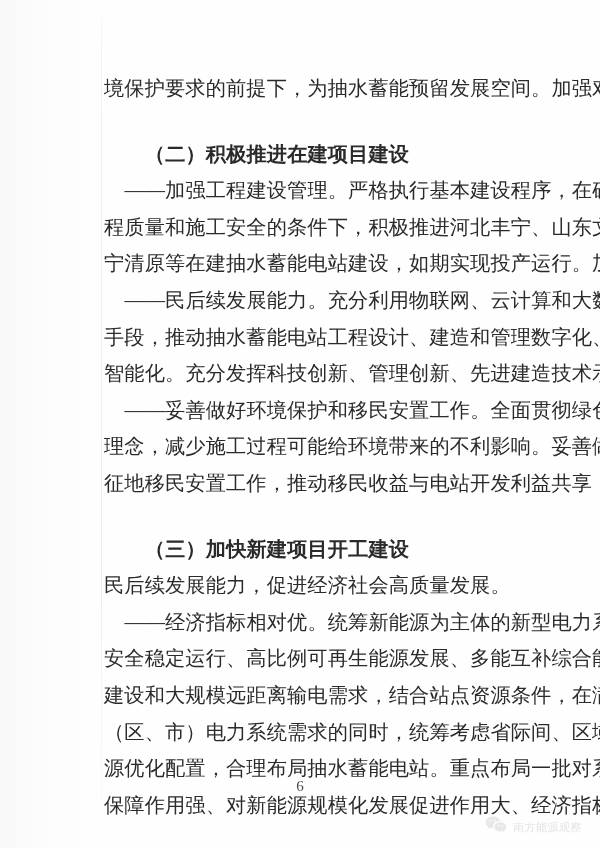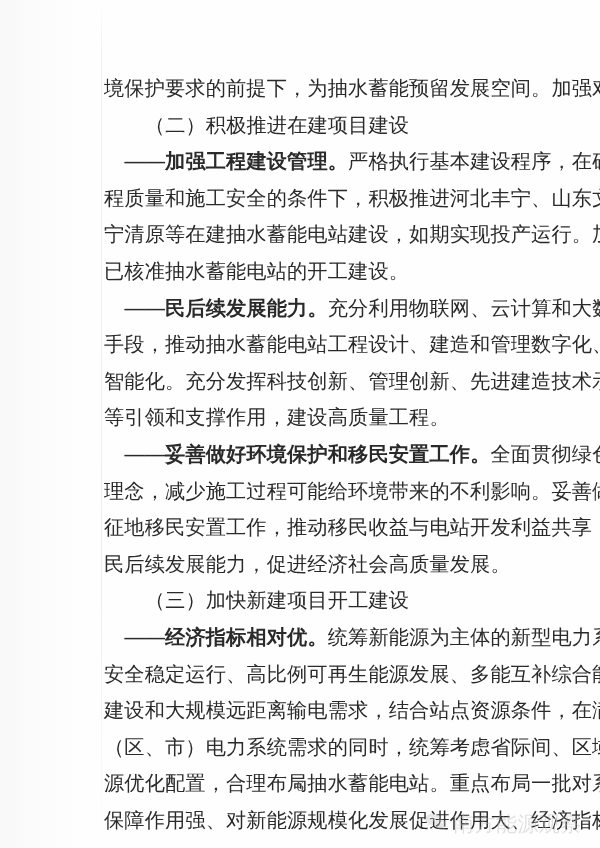--- a/index.html
+++ b/index.html
@@ -54,22 +54,22 @@
     height: 36.6px;
     line-height: 36.6px;
     font-size: 20.2px;
     color: #2a2a2a;
     white-space: pre;
     letter-spacing: 0.15px;
     text-rendering: optimizeLegibility;
   }
   .ln.ind1 { padding-left: 20.4px; }
   .ln.ind2 { padding-left: 40.8px; }
-  .hd { font-weight: normal; }
-  .b  { font-weight: bold; }
+  .hd { font-weight: bold; margin-top: 29px; }
+  .b  { font-weight: normal; }
 
   .page-number {
     position: absolute;
     left: 0;
     top: 778px;
     width: 600px;
     text-align: center;
     font-size: 15px;
     color: #4a4a4a;
     font-family: "Liberation Serif", serif;
@@ -78,21 +78,21 @@
   .watermark {
     position: absolute;
     right: 18px;
     bottom: 10px;
     display: flex;
     align-items: center;
     gap: 6px;
     opacity: 0.40;
   }
   .watermark .wm-text {
-    font-size: 21px;
+    font-size: 11px;
     color: #b8b8b8;
     font-family: "Liberation Sans", sans-serif;
     letter-spacing: 0.5px;
     white-space: nowrap;
   }
   .wechat-icon { display: block; }
 </style>
 </head>
 <body>
 
@@ -100,30 +100,28 @@
 
   <div class="scan-tint"></div>
   <div class="scan-edge-left"></div>
 
   <div class="body-text" id="body-text">
       <div class="ln">境保护要求的前提下，为抽水蓄能预留发展空间。加强对储备项</div>
       <div class="ln ind2 hd">（二）积极推进在建项目建设</div>
       <div class="ln ind1"><span class="b">——加强工程建设管理。</span><span>严格执行基本建设程序，在确保工</span></div>
       <div class="ln">程质量和施工安全的条件下，积极推进河北丰宁、山东文登、辽</div>
       <div class="ln">宁清原等在建抽水蓄能电站建设，如期实现投产运行。加快推进</div>
-      <div class="ln">已核准抽水蓄能电站的开工建设。</div>
       <div class="ln ind1"><span class="b">——民后续发展能力。</span><span>充分利用物联网、云计算和大数据等</span></div>
       <div class="ln">手段，推动抽水蓄能电站工程设计、建造和管理数字化、网络化、</div>
       <div class="ln">智能化。充分发挥科技创新、管理创新、先进建造技术示范推广</div>
-      <div class="ln">等引领和支撑作用，建设高质量工程。</div>
       <div class="ln ind1"><span class="b">——妥善做好环境保护和移民安置工作。</span><span>全面贯彻绿色施工</span></div>
       <div class="ln">理念，减少施工过程可能给环境带来的不利影响。妥善做好建设</div>
       <div class="ln">征地移民安置工作，推动移民收益与电站开发利益共享，提高移</div>
+      <div class="ln ind2 hd">（三）加快新建项目开工建设</div>
       <div class="ln">民后续发展能力，促进经济社会高质量发展。</div>
-      <div class="ln ind2 hd">（三）加快新建项目开工建设</div>
       <div class="ln ind1"><span class="b">——经济指标相对优。</span><span>统筹新能源为主体的新型电力系统</span></div>
       <div class="ln">安全稳定运行、高比例可再生能源发展、多能互补综合能源基地</div>
       <div class="ln">建设和大规模远距离输电需求，结合站点资源条件，在满足本省</div>
       <div class="ln">（区、市）电力系统需求的同时，统筹考虑省际间、区域内的资</div>
       <div class="ln">源优化配置，合理布局抽水蓄能电站。重点布局一批对系统安全</div>
       <div class="ln">保障作用强、对新能源规模化发展促进作用大、经济指标相对优</div>
     </div>
 
   <div class="page-number">6</div>
 

